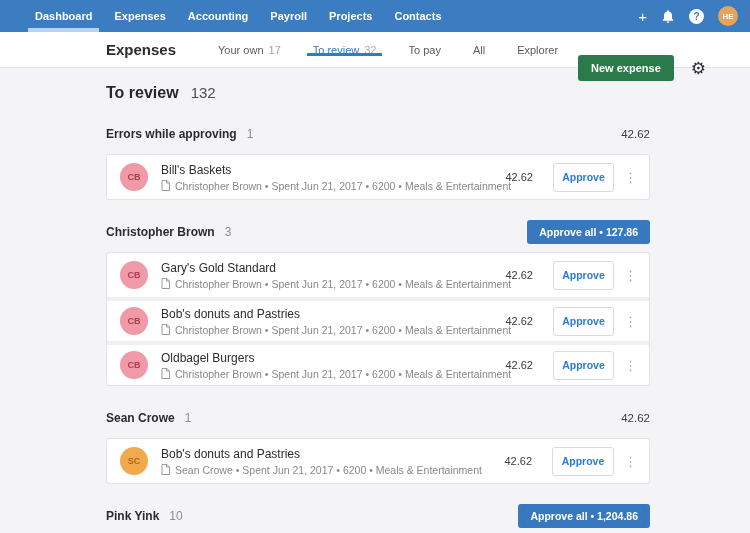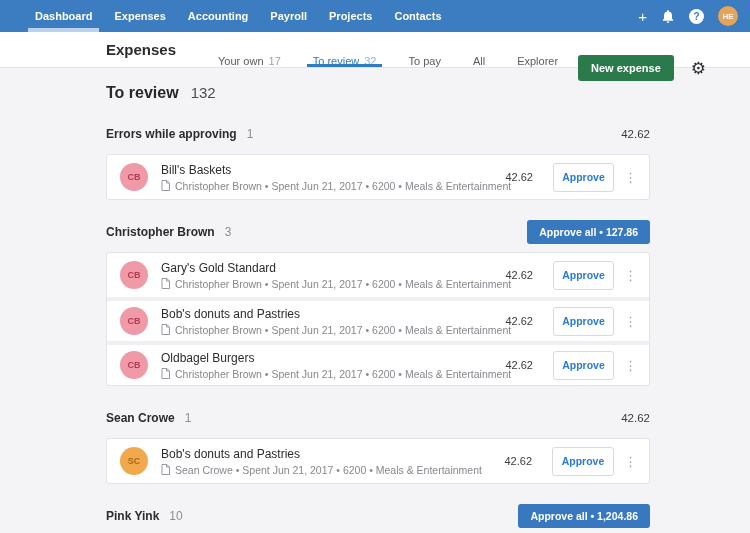--- a/index.html
+++ b/index.html
@@ -14,21 +14,21 @@
   .nav-item { color: #fff; font-size: 11px; font-weight: bold; padding: 0 11px; display: flex; align-items: center; position: relative; cursor: pointer; }
   .nav-item.active::after { content: ""; position: absolute; left: 4px; right: 4px; bottom: 0; height: 4px; background: #b9d3eb; }
   .nav-right { margin-left: auto; display: flex; align-items: center; gap: 14px; }
   .nav-ico { color: #fff; font-size: 15px; line-height: 1; cursor: pointer; display: flex; align-items: center; }
   .help-circle { width: 15px; height: 15px; background: #fff; color: #3c7cc0; border-radius: 50%; font-size: 10px; font-weight: bold; display: flex; align-items: center; justify-content: center; cursor: pointer; }
   .user-avatar { width: 20px; height: 20px; border-radius: 50%; background: #e5a45a; color: #fff; font-size: 8px; font-weight: bold; display: flex; align-items: center; justify-content: center; cursor: pointer; }
 
   
   .toolbar { height: 36px; background: #fff; display: flex; align-items: center; padding: 0 44px 0 106px; border-bottom: 1px solid #e3e3e6; }
   .toolbar-title { font-size: 15px; font-weight: bold; color: #2c2c30; margin-right: 26px; }
-  .tabs { display: flex; align-items: flex-end; height: 100%; }
+  .tabs { display: flex; align-items: center; height: 100%; }
   .tab { position: relative; display: flex; align-items: center; gap: 5px; padding: 0 16px; font-size: 11px; color: #5b5b61; cursor: pointer; }
   .tab .tab-count { color: #a0a0a8; }
   .tab.active { color: #2f7cc3; }
   .tab.active .tab-count { color: #8fb4d8; }
   .tab.active::after { content: ""; position: absolute; left: 10px; right: 10px; bottom: 0; height: 3px; background: #2f7cc3; }
   .toolbar-right { margin-left: auto; display: flex; align-items: center; gap: 17px; margin-top: 37px; }
   .new-expense { background: #2b7a4c; color: #fff; border: none; border-radius: 3px; font-size: 11px; font-weight: bold; height: 26px; padding: 0 13px; cursor: pointer; }
   .gear { font-size: 17px; color: #2e2e33; cursor: pointer; line-height: 1; }
 
   

